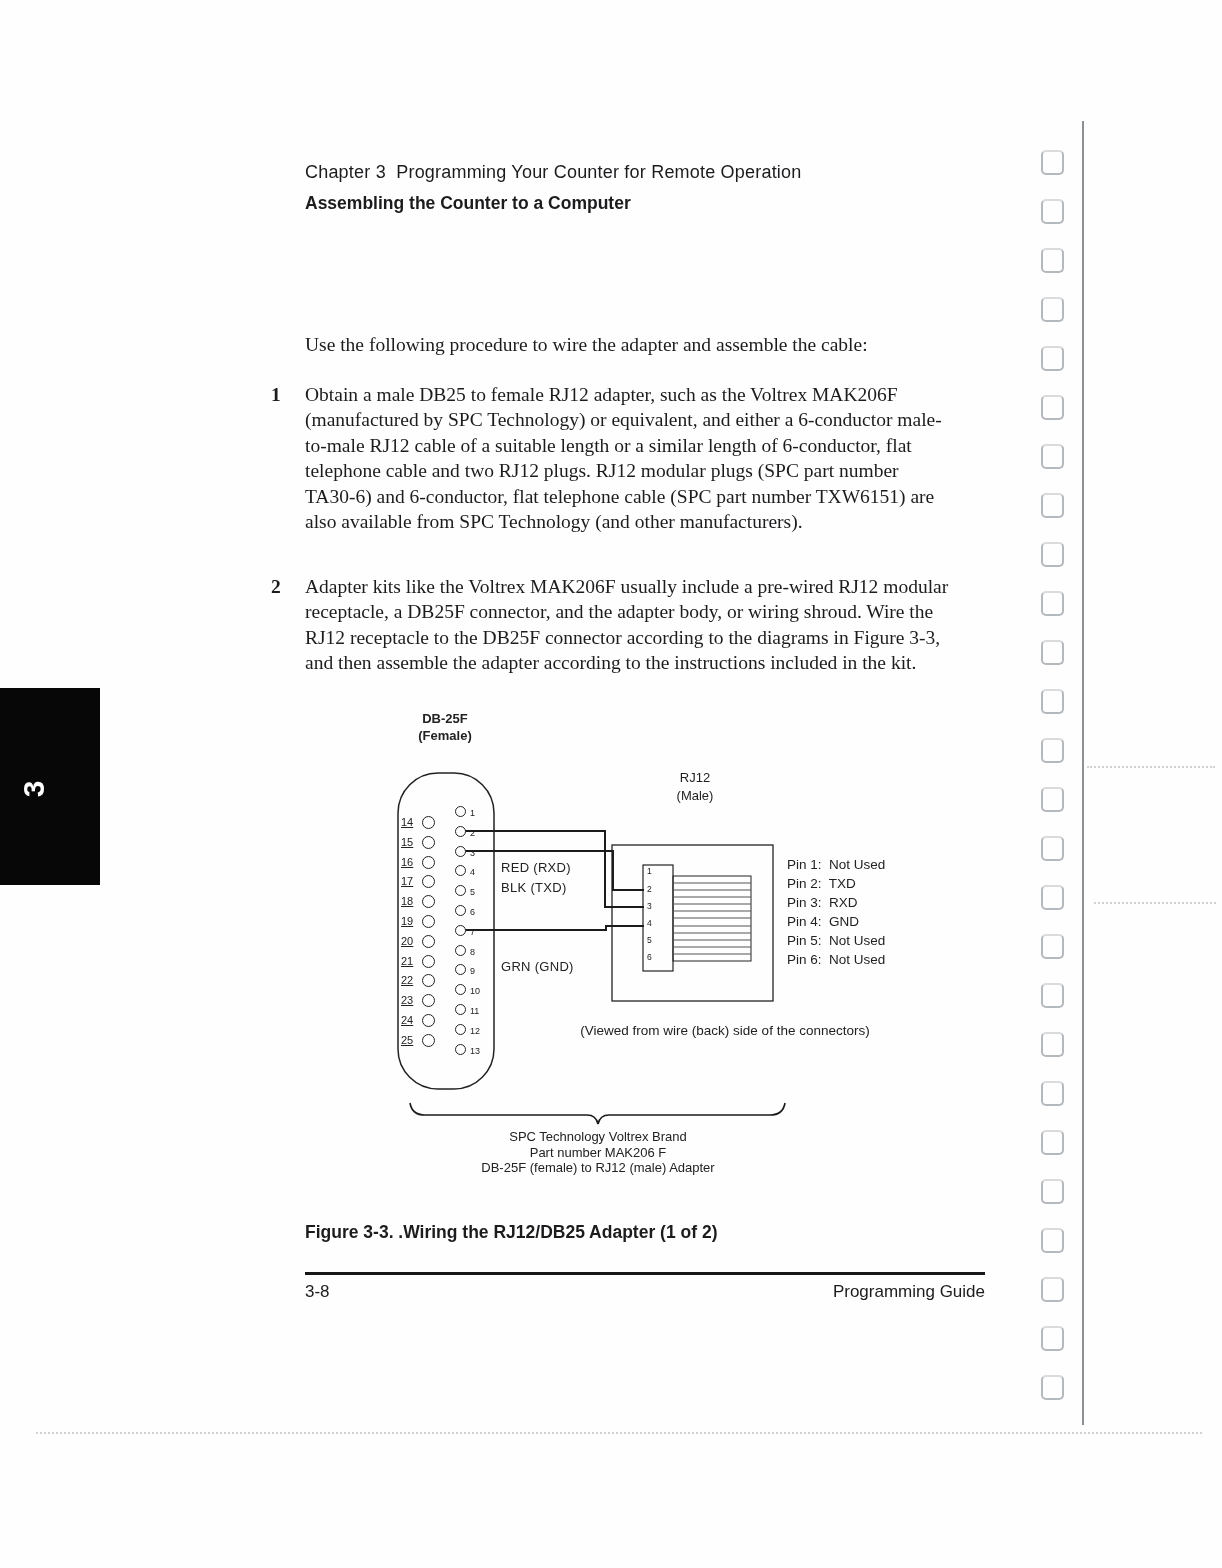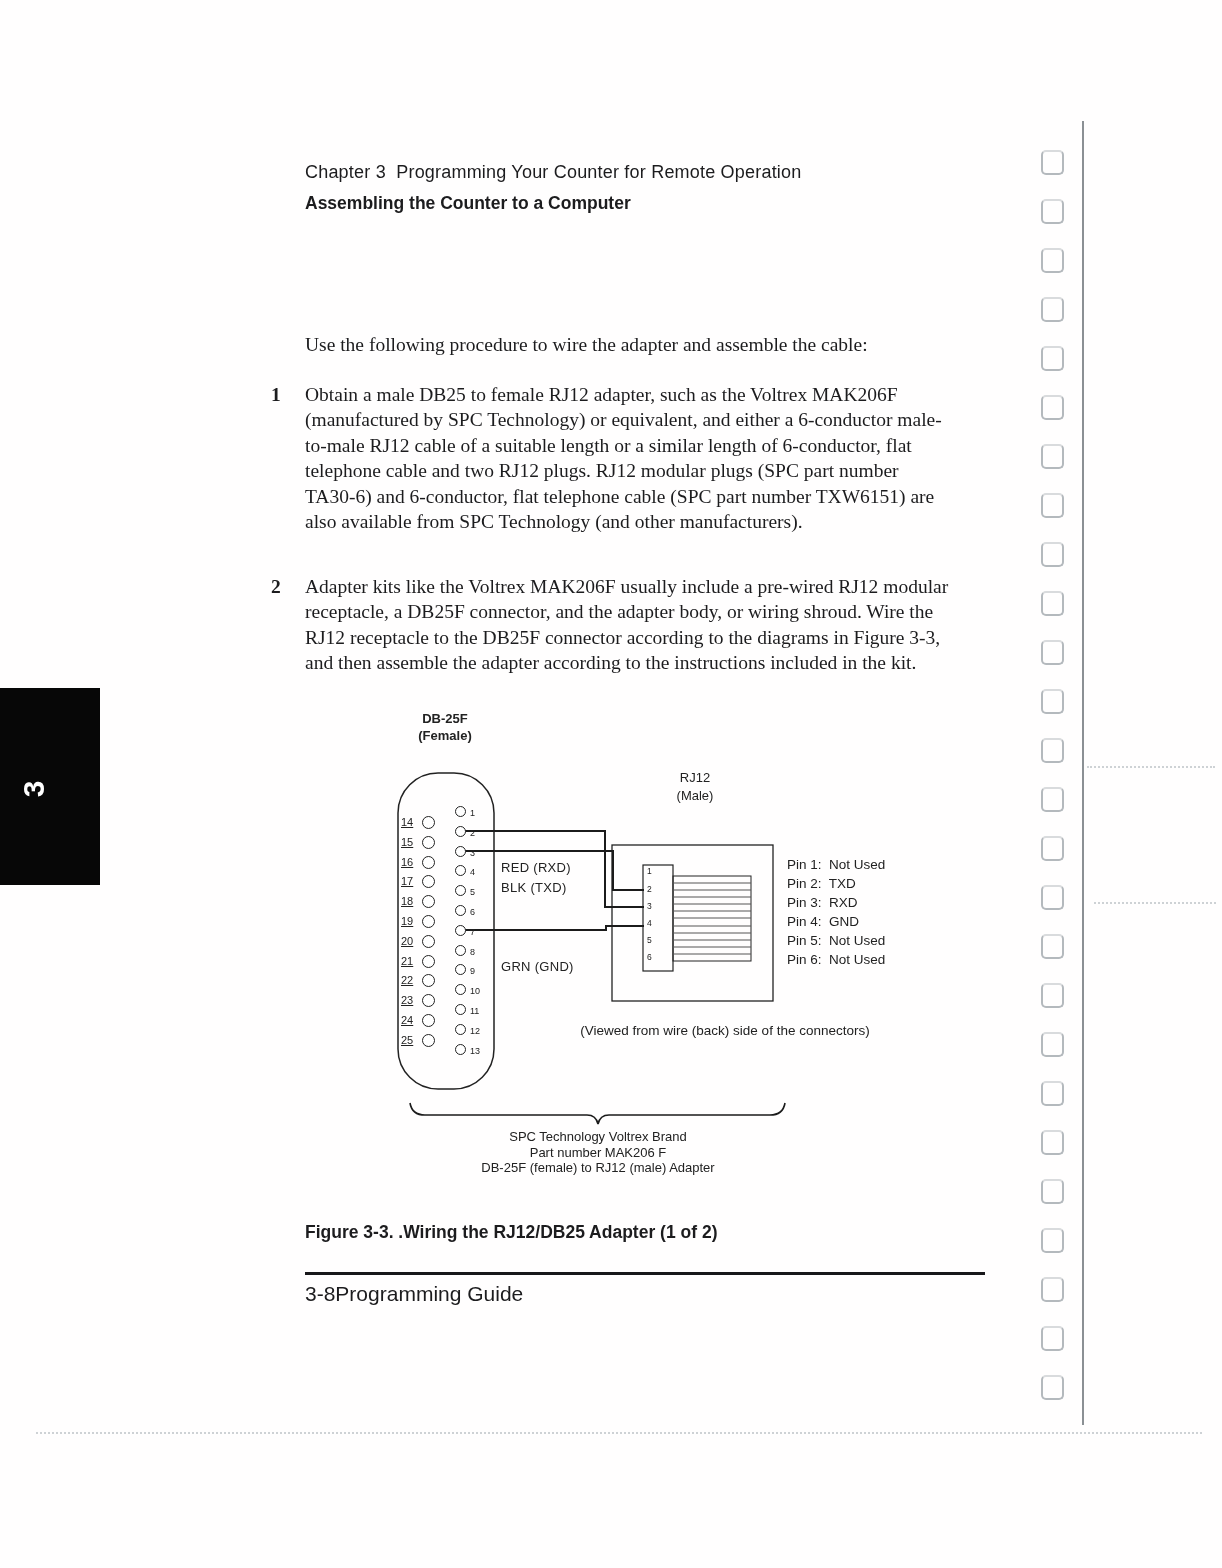--- a/index.html
+++ b/index.html
@@ -47,21 +47,21 @@
   .pin-assign{position:absolute;left:482px;font-size:13.5px;color:#222;white-space:nowrap;}
   .view-note{position:absolute;left:230px;top:318px;width:380px;text-align:center;font-size:13.5px;color:#222;}
   .brand{position:absolute;left:93px;top:424px;width:400px;text-align:center;
          font-size:13px;line-height:15.5px;color:#222;}
 
   .fig-caption{position:absolute;left:305px;top:1222px;font-size:17.5px;font-weight:bold;}
 
   
   .footer-rule{position:absolute;left:305px;top:1272px;width:680px;height:2.5px;background:#17171a;}
   .footer-row{position:absolute;left:305px;top:1282px;width:680px;display:flex;
-              font-size:21px;}
+              justify-content:space-between;font-size:17px;}
 
   
   .side-tab{position:absolute;left:0;top:688px;width:100px;height:197px;background:#070707;}
   .tab-num{position:absolute;left:26px;top:84px;transform:rotate(-90deg);
            font-weight:bold;font-size:30px;color:#fff;}
   .vrule{position:absolute;left:1082px;top:121px;width:1.5px;height:1304px;background:#8b9094;}
   .punch-col{position:absolute;left:1041px;top:150px;}
   .punch-col i{display:block;width:19px;height:21px;border:2px solid #b4b9bd;border-top-color:#d9dbdd;
                border-radius:5px;margin-bottom:24px;}
   .dotline{position:absolute;border-top:2px dotted #ced2d5;height:0;}

